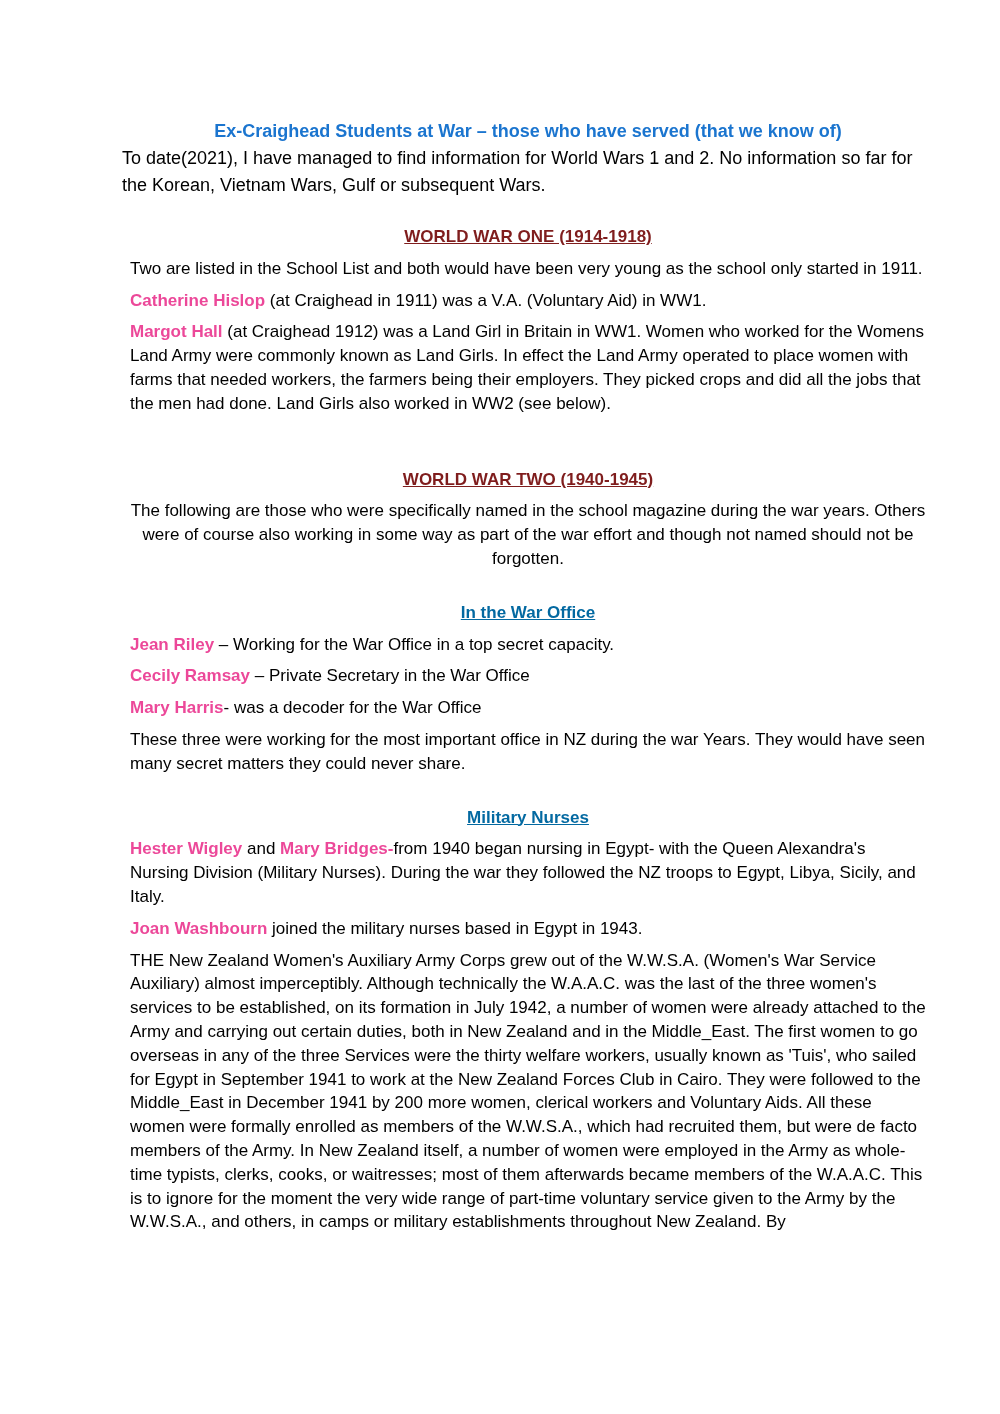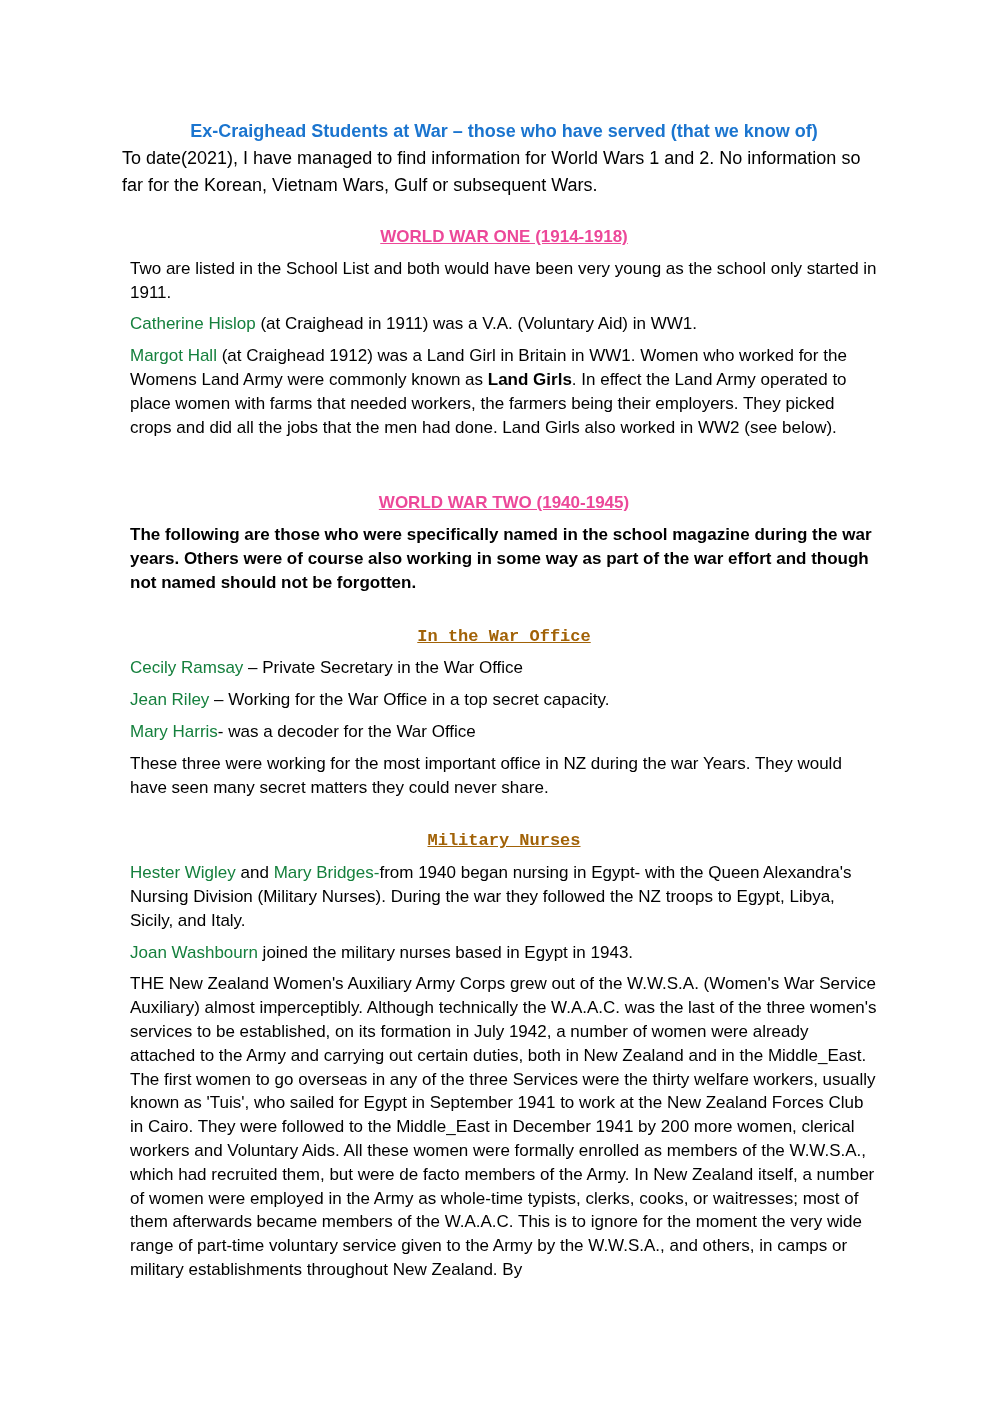--- a/index.html
+++ b/index.html
@@ -1,21 +1,21 @@
 <!DOCTYPE html>
 <html><head>
 <meta charset="utf-8">
 <style>
   html, body { margin: 0; padding: 0; background: #ffffff; }
   .page {
     position: relative;
     width: 1000px;
     height: 1414px;
     box-sizing: border-box;
-    padding: 118px 114px 40px 122px;
+    padding: 118px 66px 40px 122px;
     background: #ffffff;
     font-family: "Liberation Sans", sans-serif;
     font-size: 17px;
     line-height: 1.40;
     color: #000000;
   }
   .doc-title {
     margin: 0;
     font-size: 18px;
     font-weight: 700;
@@ -30,48 +30,48 @@
     line-height: 1.5;
   }
   h2.sec-heading {
     margin: 0 0 2px 0;
     font-size: 17px;
     font-weight: 700;
     text-align: center;
     text-decoration: underline;
     line-height: 1.40;
   }
-  h2.green { color: #ec4899; }
-  h2.blue  { color: #a16207; font-family: Liberation Mono, monospace; }
+  h2.green { color: #7f1d1d; }
+  h2.blue  { color: #0369a1; }
   .gap-md  { margin-top: 26px !important; }
   .gap-lg  { margin-top: 30px !important; }
   .gap-xl  { margin-top: 52px !important; }
   p { margin: 8px; }
-  .name { color: #15803d; font-weight: 400; }
-  .b { font-weight: 700; }
+  .name { color: #ec4899; font-weight: 700; }
+  .b { font-weight: 400; text-align: center; }
 </style>
 </head>
 <body>
 
 <div class="page">
 
   <h1 class="doc-title">Ex-Craighead Students at War – those who have served (that we know of)</h1>
   <p class="doc-subtitle">To date(2021), I have managed to find information for World Wars 1 and 2. No information so far for the Korean, Vietnam Wars, Gulf or subsequent Wars.</p>
 
   <h2 class="sec-heading green gap-md">WORLD WAR ONE (1914-1918)</h2>
   <p>Two are listed in the School List and both would have been very young as the school only started in 1911.</p>
   <p><span class="name">Catherine Hislop</span><span> (at Craighead in 1911) was a V.A. (Voluntary Aid) in WW1.</span></p>
   <p><span class="name">Margot Hall</span><span> (at Craighead 1912) was a Land Girl in Britain in WW1. Women who worked for the Womens Land Army were commonly known as </span><span class="b">Land Girls</span><span>. In effect the Land Army operated to place women with farms that needed workers, the farmers being their employers. They picked crops and did all the jobs that the men had done. Land Girls also worked in WW2 (see below).</span></p>
 
   <h2 class="sec-heading green gap-xl">WORLD WAR TWO (1940-1945)</h2>
   <p class="b">The following are those who were specifically named in the school magazine during the war years. Others were of course also working in some way as part of the war effort and though not named should not be forgotten.</p>
 
   <h2 class="sec-heading blue gap-lg">In the War Office</h2>
+  <p><span class="name">Jean Riley</span><span> – Working for the War Office in a top secret capacity.</span></p>
   <p><span class="name">Cecily Ramsay</span><span> – Private Secretary in the War Office</span></p>
-  <p><span class="name">Jean Riley</span><span> – Working for the War Office in a top secret capacity.</span></p>
   <p><span class="name">Mary Harris</span><span>- was a decoder for the War Office</span></p>
   <p>These three were working for the most important office in NZ during the war Years. They would have seen many secret matters they could never share.</p>
 
   <h2 class="sec-heading blue gap-lg">Military Nurses</h2>
   <p><span class="name">Hester Wigley</span><span> and </span><span class="name">Mary Bridges-</span><span>from 1940 began nursing in Egypt- with the Queen Alexandra's Nursing Division (Military Nurses).  During the war they followed the NZ troops to Egypt, Libya, Sicily, and Italy.</span></p>
   <p><span class="name">Joan Washbourn</span><span> joined the military nurses based in Egypt in 1943.</span></p>
 
   <p>THE New Zealand Women's Auxiliary Army Corps grew out of the W.W.S.A. (Women's War Service Auxiliary) almost imperceptibly. Although technically the W.A.A.C. was the last of the three women's services to be established, on its formation in July 1942, a number of women were already attached to the Army and carrying out certain duties, both in New Zealand and in the Middle_East. The first women to go overseas in any of the three Services were the thirty welfare workers, usually known as 'Tuis', who sailed for Egypt in September 1941 to work at the New Zealand Forces Club in Cairo. They were followed to the Middle_East in December 1941 by 200 more women, clerical workers and Voluntary Aids. All these women were formally enrolled as members of the W.W.S.A., which had recruited them, but were de facto members of the Army. In New Zealand itself, a number of women were employed in the Army as whole-time typists, clerks, cooks, or waitresses; most of them afterwards became members of the W.A.A.C. This is to ignore for the moment the very wide range of part-time voluntary service given to the Army by the W.W.S.A., and others, in camps or military establishments throughout New Zealand.  By</p>
 
 </div>

